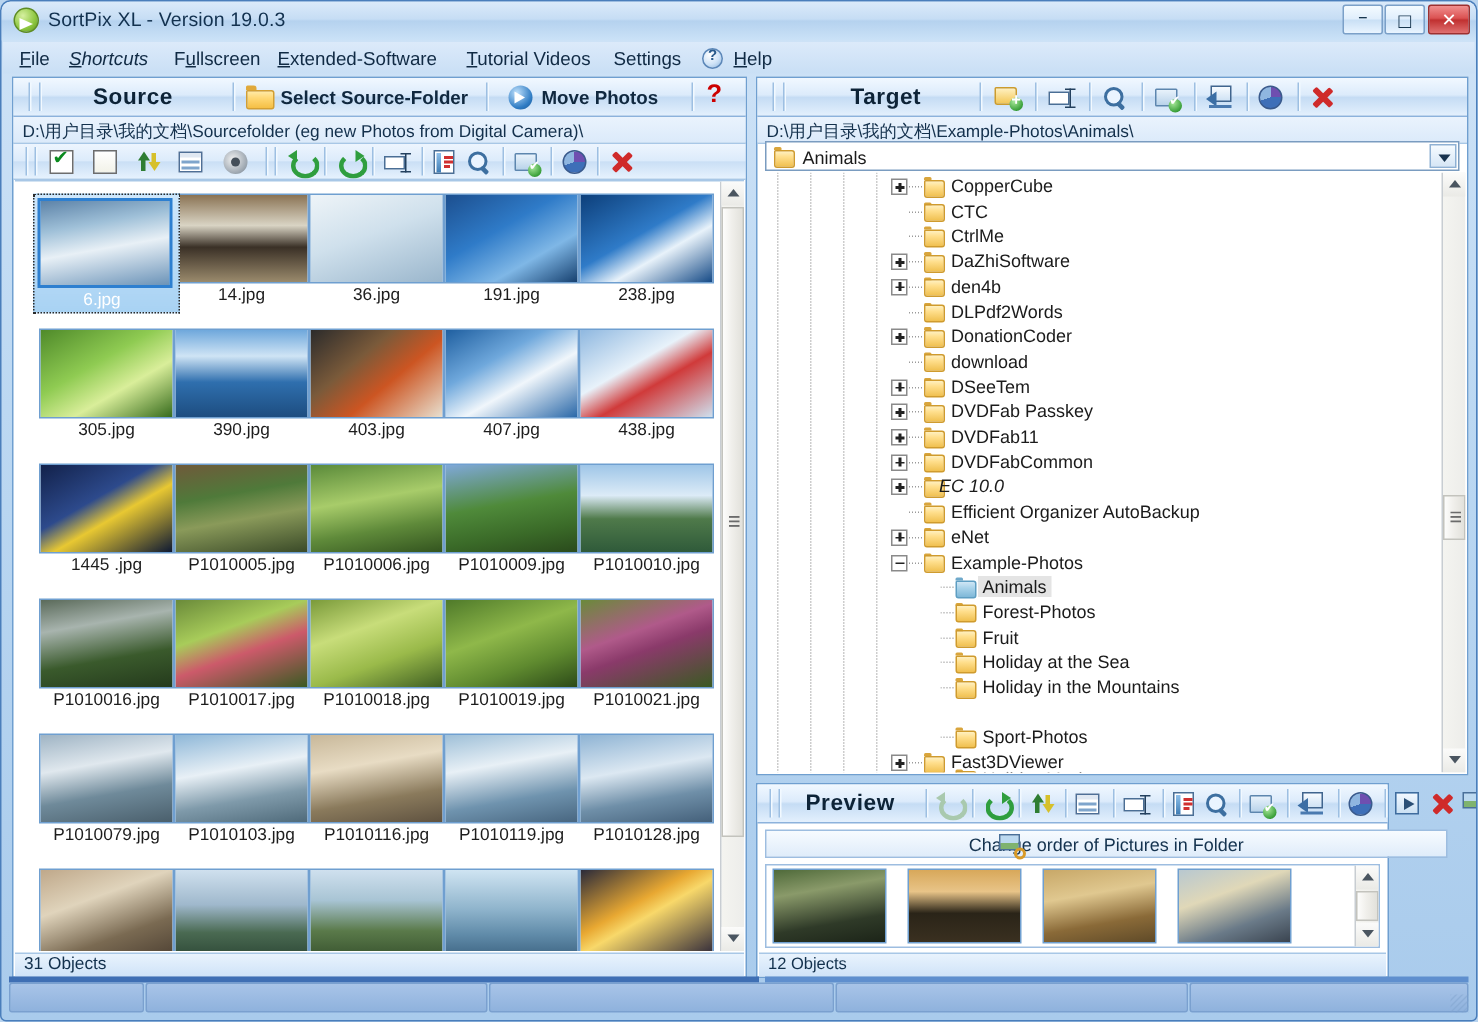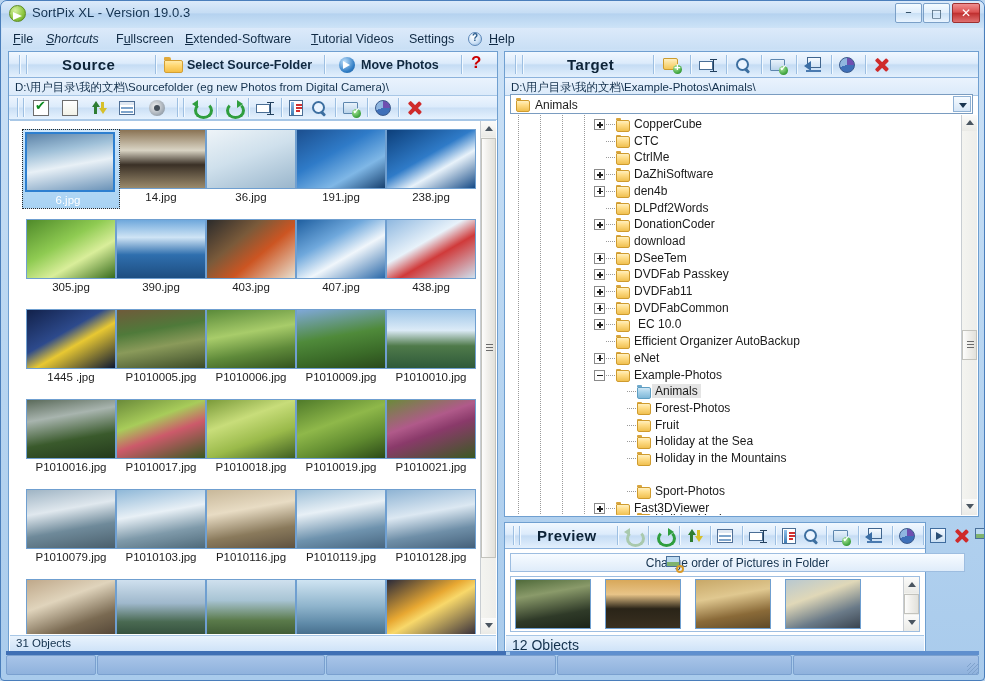--- a/index.html
+++ b/index.html
@@ -436,21 +436,21 @@
   }
   #prev-thumbs {
     position: absolute; left: 5px; top: 53px; right: 5px; height: 56px;
     background: #fff; border: 1px solid #9dbde0;
     overflow: hidden;
   }
   #prev-status {
     position: absolute; left: 1px; right: 1px; bottom: 0; height: 16px;
     background: linear-gradient(to bottom, #e9f3fd, #cfe3f8);
     border-top: 1px solid #a8c7e6;
-    font-size: 14px; color: #12304c; padding: 1px 0 0 6px;
+    font-size: 11px; color: #12304c; padding: 1px 0 0 6px;
   }
   .pthumb {
     position: absolute; top: 2px; width: 76px; height: 50px;
     border: 1px solid #6f9fd0; overflow: hidden;
   }
 
   
   .vscroll {
     position: absolute; width: 16px;
     background: linear-gradient(to right, #f4f4f0, #ededea);
@@ -857,21 +857,21 @@
         <div class="tree-row" style="top: 184.7px;">
           <div class="expander plus" style="left: 88px;"></div>
           <div class="doth" style="left: 100px; top: 8px; width: 9px;"></div>
           <span class="tfolder" style="position: absolute; left: 110px; top: 2px;"></span>
           <span class="tree-label" style="left: 128px;">DVDFabCommon</span>
         </div>
         <div class="tree-row" style="top: 201.4px;">
           <div class="expander plus" style="left: 88px;"></div>
           <div class="doth" style="left: 100px; top: 8px; width: 9px;"></div>
           <span class="tfolder" style="position: absolute; left: 110px; top: 2px;"></span>
-          <span class="tree-label" style="left: 132px;">EC 10.0</span>
+          <span class="tree-label" style="left: 120px; font-style: italic;">EC 10.0</span>
         </div>
         <div class="tree-row" style="top: 234.8px;">
           <div class="expander plus" style="left: 88px;"></div>
           <div class="doth" style="left: 100px; top: 8px; width: 9px;"></div>
           <span class="tfolder" style="position: absolute; left: 110px; top: 2px;"></span>
           <span class="tree-label" style="left: 128px;">eNet</span>
         </div>
         <div class="tree-row" style="top: 218.1px;">
           <div class="doth" style="left: 100px; top: 8px; width: 9px;"></div>
           <span class="tfolder" style="position: absolute; left: 110px; top: 2px;"></span>

